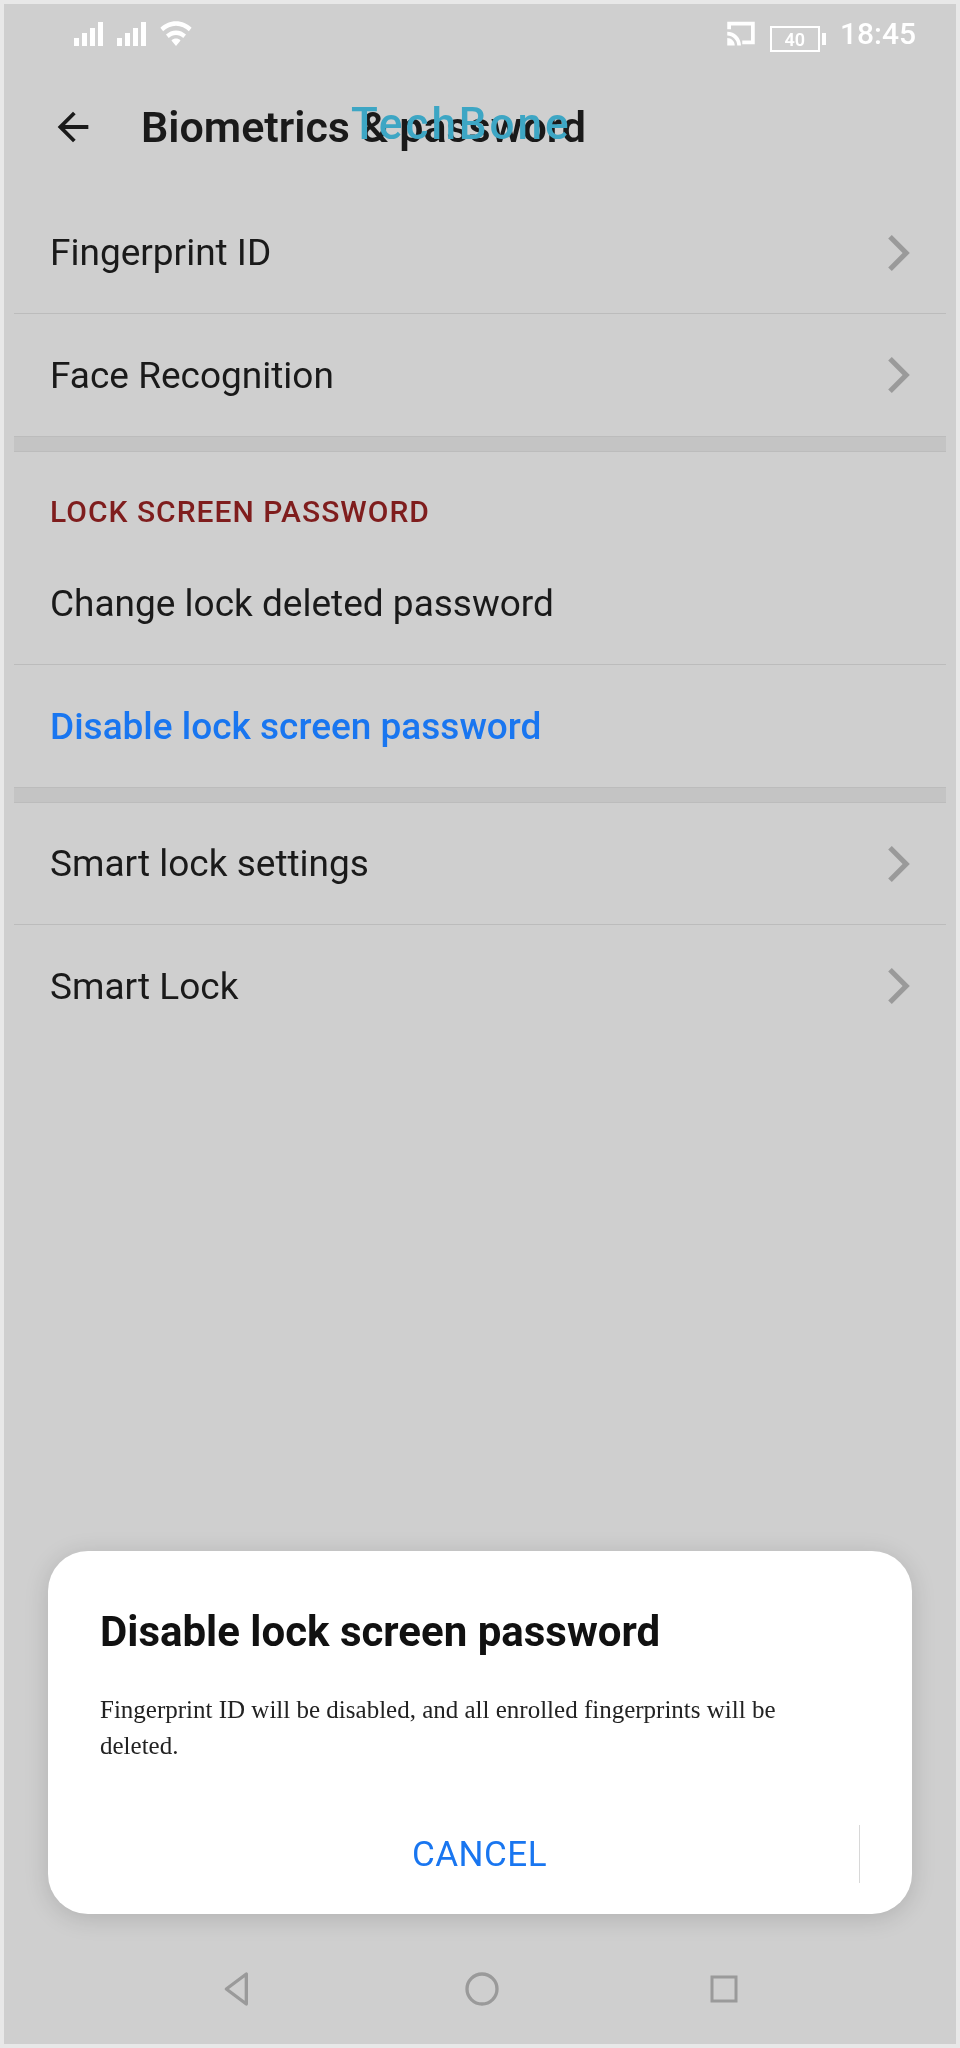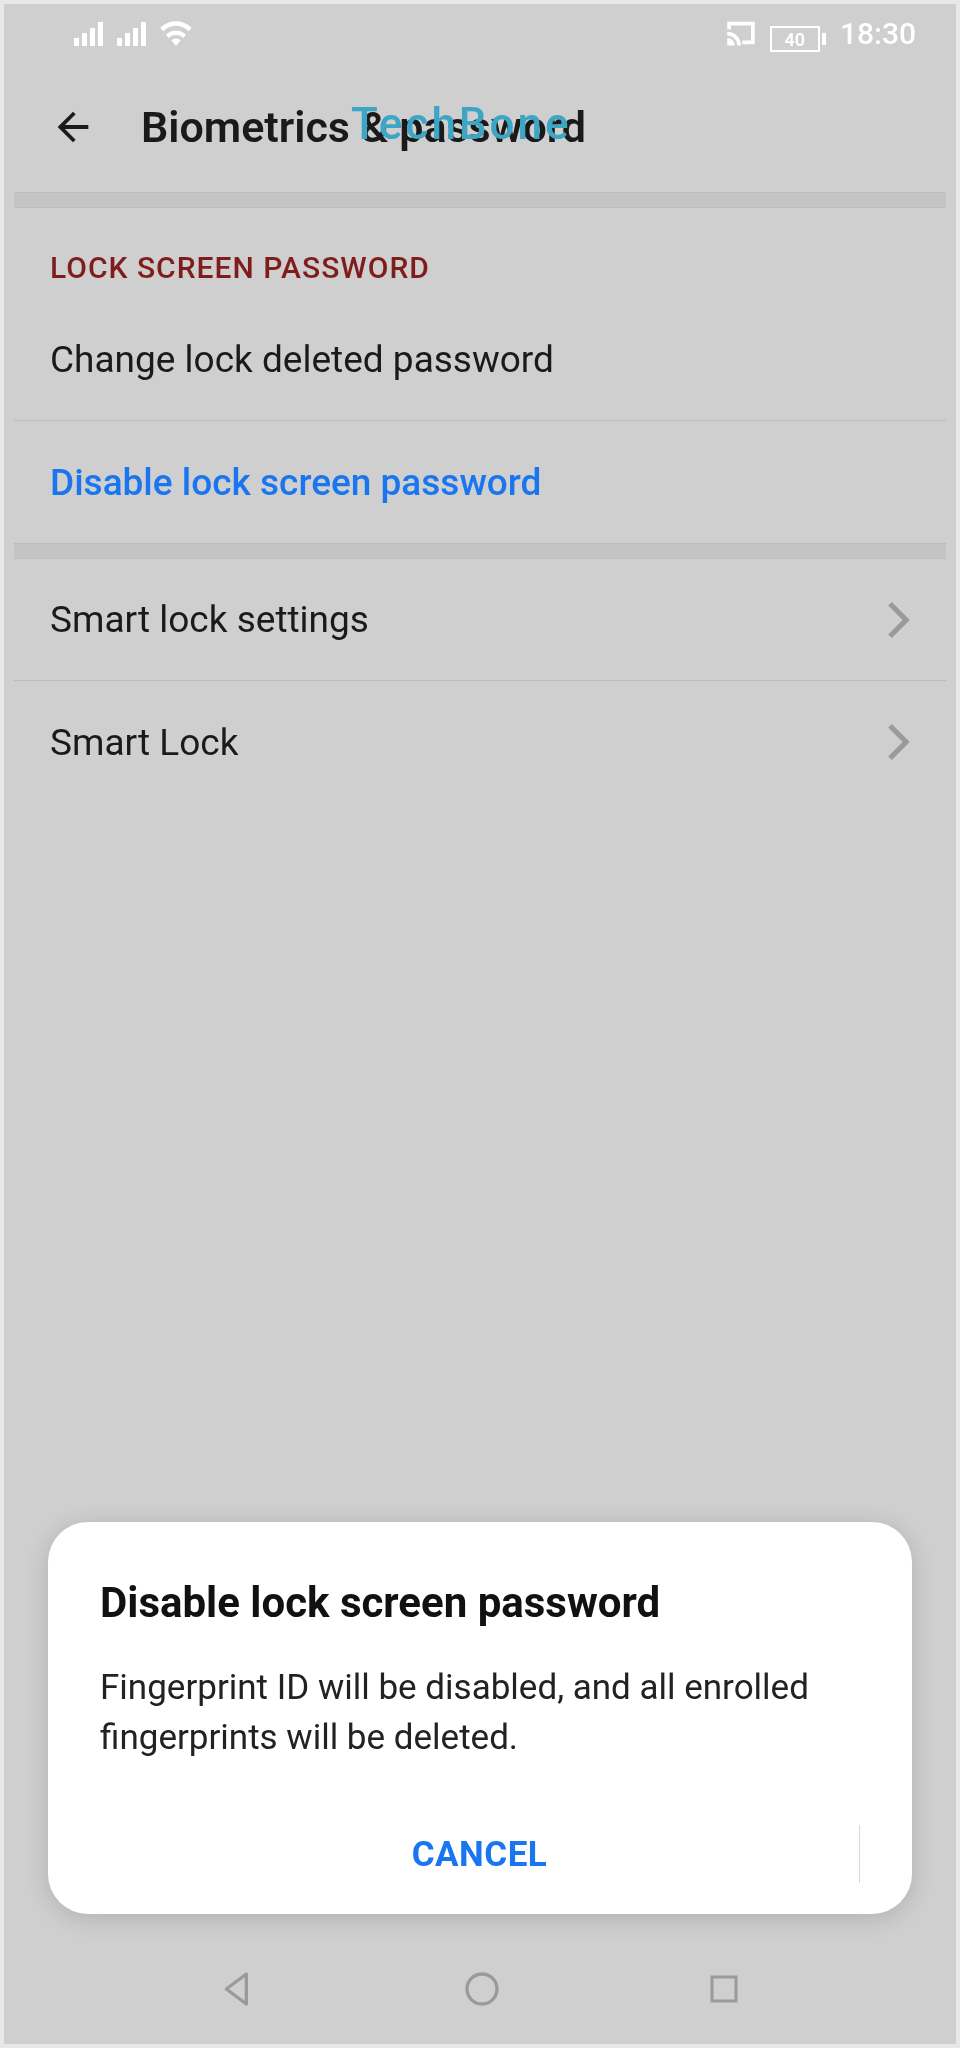--- a/index.html
+++ b/index.html
@@ -115,36 +115,37 @@
     padding: 56px 52px 0 52px;
     box-shadow: 0 4px 24px rgba(0,0,0,0.15);
   }
   .dialog-title {
     font-size: 42px;
     font-weight: 700;
     color: #111;
     margin-bottom: 36px;
   }
   .dialog-body {
-    font-size: 35px;
+    font-size: 25px;
     line-height: 1.45;
     color: #222;
     margin-bottom: 30px;
+    font-family: Liberation Serif, serif;
   }
   .dialog-actions {
     display: flex;
     height: 120px;
   }
   .dialog-btn {
     flex: 1;
     display: flex;
     align-items: center;
     justify-content: center;
     font-size: 35px;
-    font-weight: 700;
+    font-weight: 400;
     color: #1976f0;
     letter-spacing: 0.5px;
     cursor: pointer;
   }
   .dialog-divider {
     width: 1px;
     height: 58px;
     background: #d8d8d8;
     align-self: center;
   }
@@ -191,34 +192,52 @@
           <svg width="30" height="26" viewBox="0 0 24 20">
               <path d="M1 1h22v18h-10v-3h7V4H4v3H1V1zm0 8c6 0 11 5 11 11H9c0-4.4-3.6-8-8-8V9zm0 5c3.3 0 6 2.7 6 6H1v-6z" fill="#fff"></path>
             </svg>
         </div>
         <div class="batt">
           <div class="batt-body">
               <span>40</span>
             </div>
           <div class="batt-cap"></div>
         </div>
-        <div>18:30</div>
+        <div>18:45</div>
       </div>
     </div>
 
     <div class="header">
       <div class="back-arrow">
         <svg width="46" height="46" viewBox="0 0 24 24">
             <path d="M20 11H7.8l5.6-5.6L12 4l-8 8 8 8 1.4-1.4L7.8 13H20v-2z" fill="#1a1a1a"></path>
           </svg>
       </div>
       <div class="page-title">Biometrics &amp; password</div>
       <div class="watermark">TechBone</div>
     </div>
 
+    <div class="section">
+      <div class="row">
+        <span class="row-label">Fingerprint ID</span>
+        <span class="chevron">
+          <svg width="22" height="36" viewBox="0 0 12 20">
+              <path d="M2 0l10 10L2 20l-2-2 8-8-8-8 2-2z" fill="#9a9a9a"></path>
+            </svg>
+        </span>
+      </div>
+      <div class="row">
+        <span class="row-label">Face Recognition</span>
+        <span class="chevron">
+          <svg width="22" height="36" viewBox="0 0 12 20">
+              <path d="M2 0l10 10L2 20l-2-2 8-8-8-8 2-2z" fill="#9a9a9a"></path>
+            </svg>
+        </span>
+      </div>
+    </div>
 
     <div class="section-gap"></div>
 
     <div class="section">
       <div class="section-header">LOCK SCREEN PASSWORD</div>
       <div class="row">
         <span class="row-label">Change lock deleted password</span>
       </div>
       <div class="row">
         <span class="row-label accent">Disable lock screen password</span>

